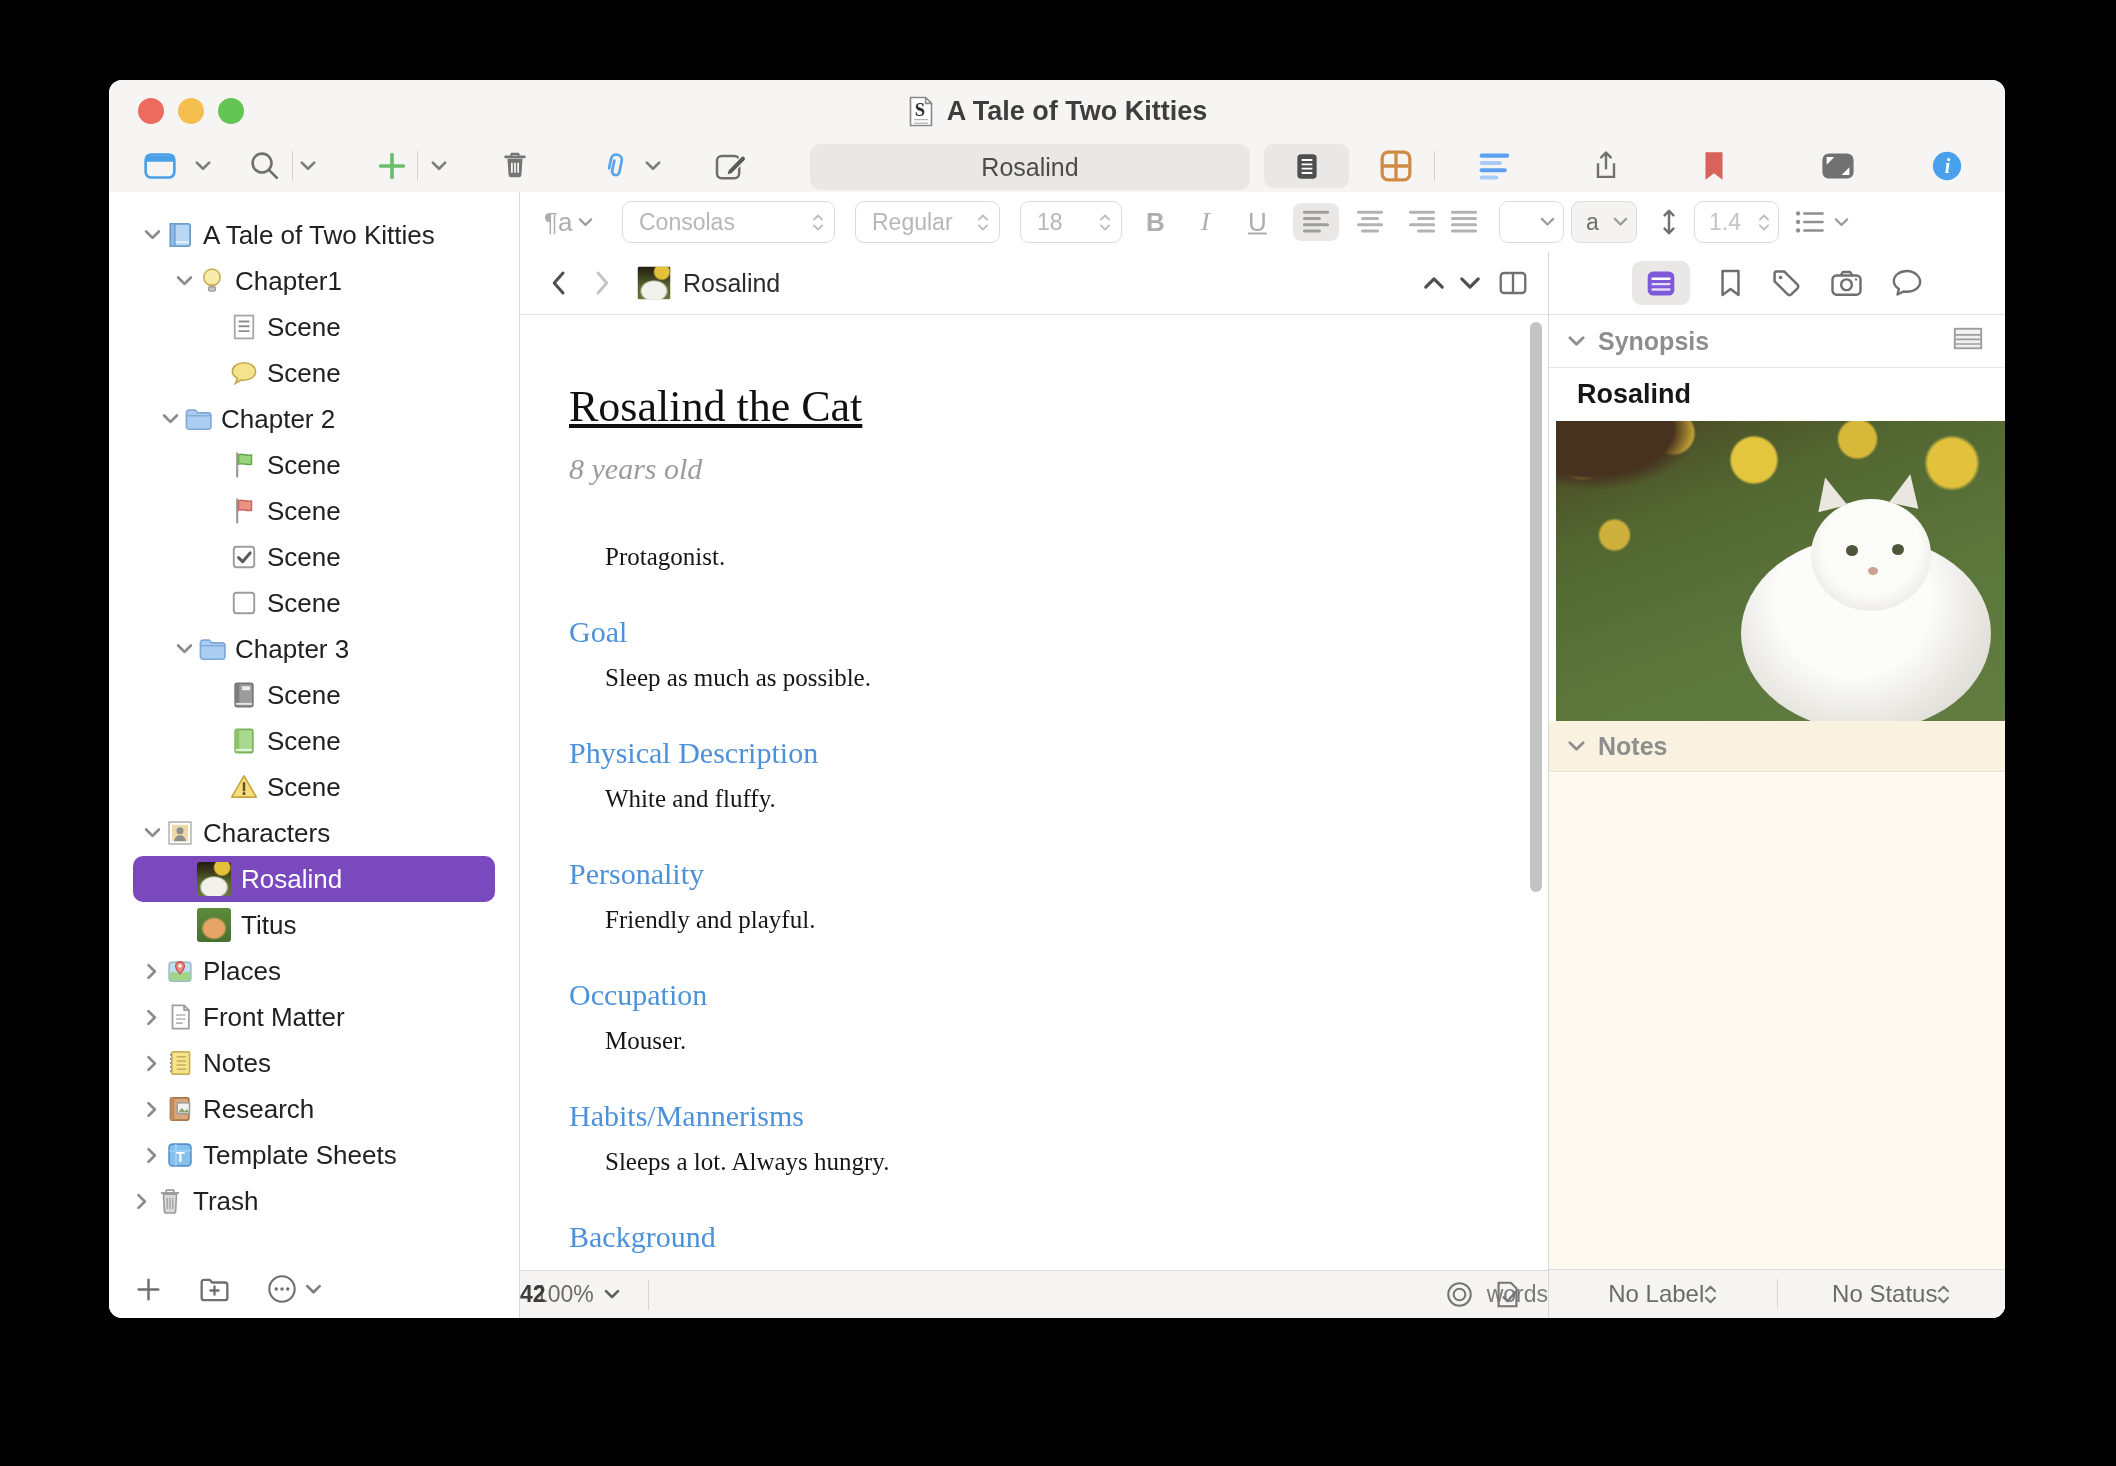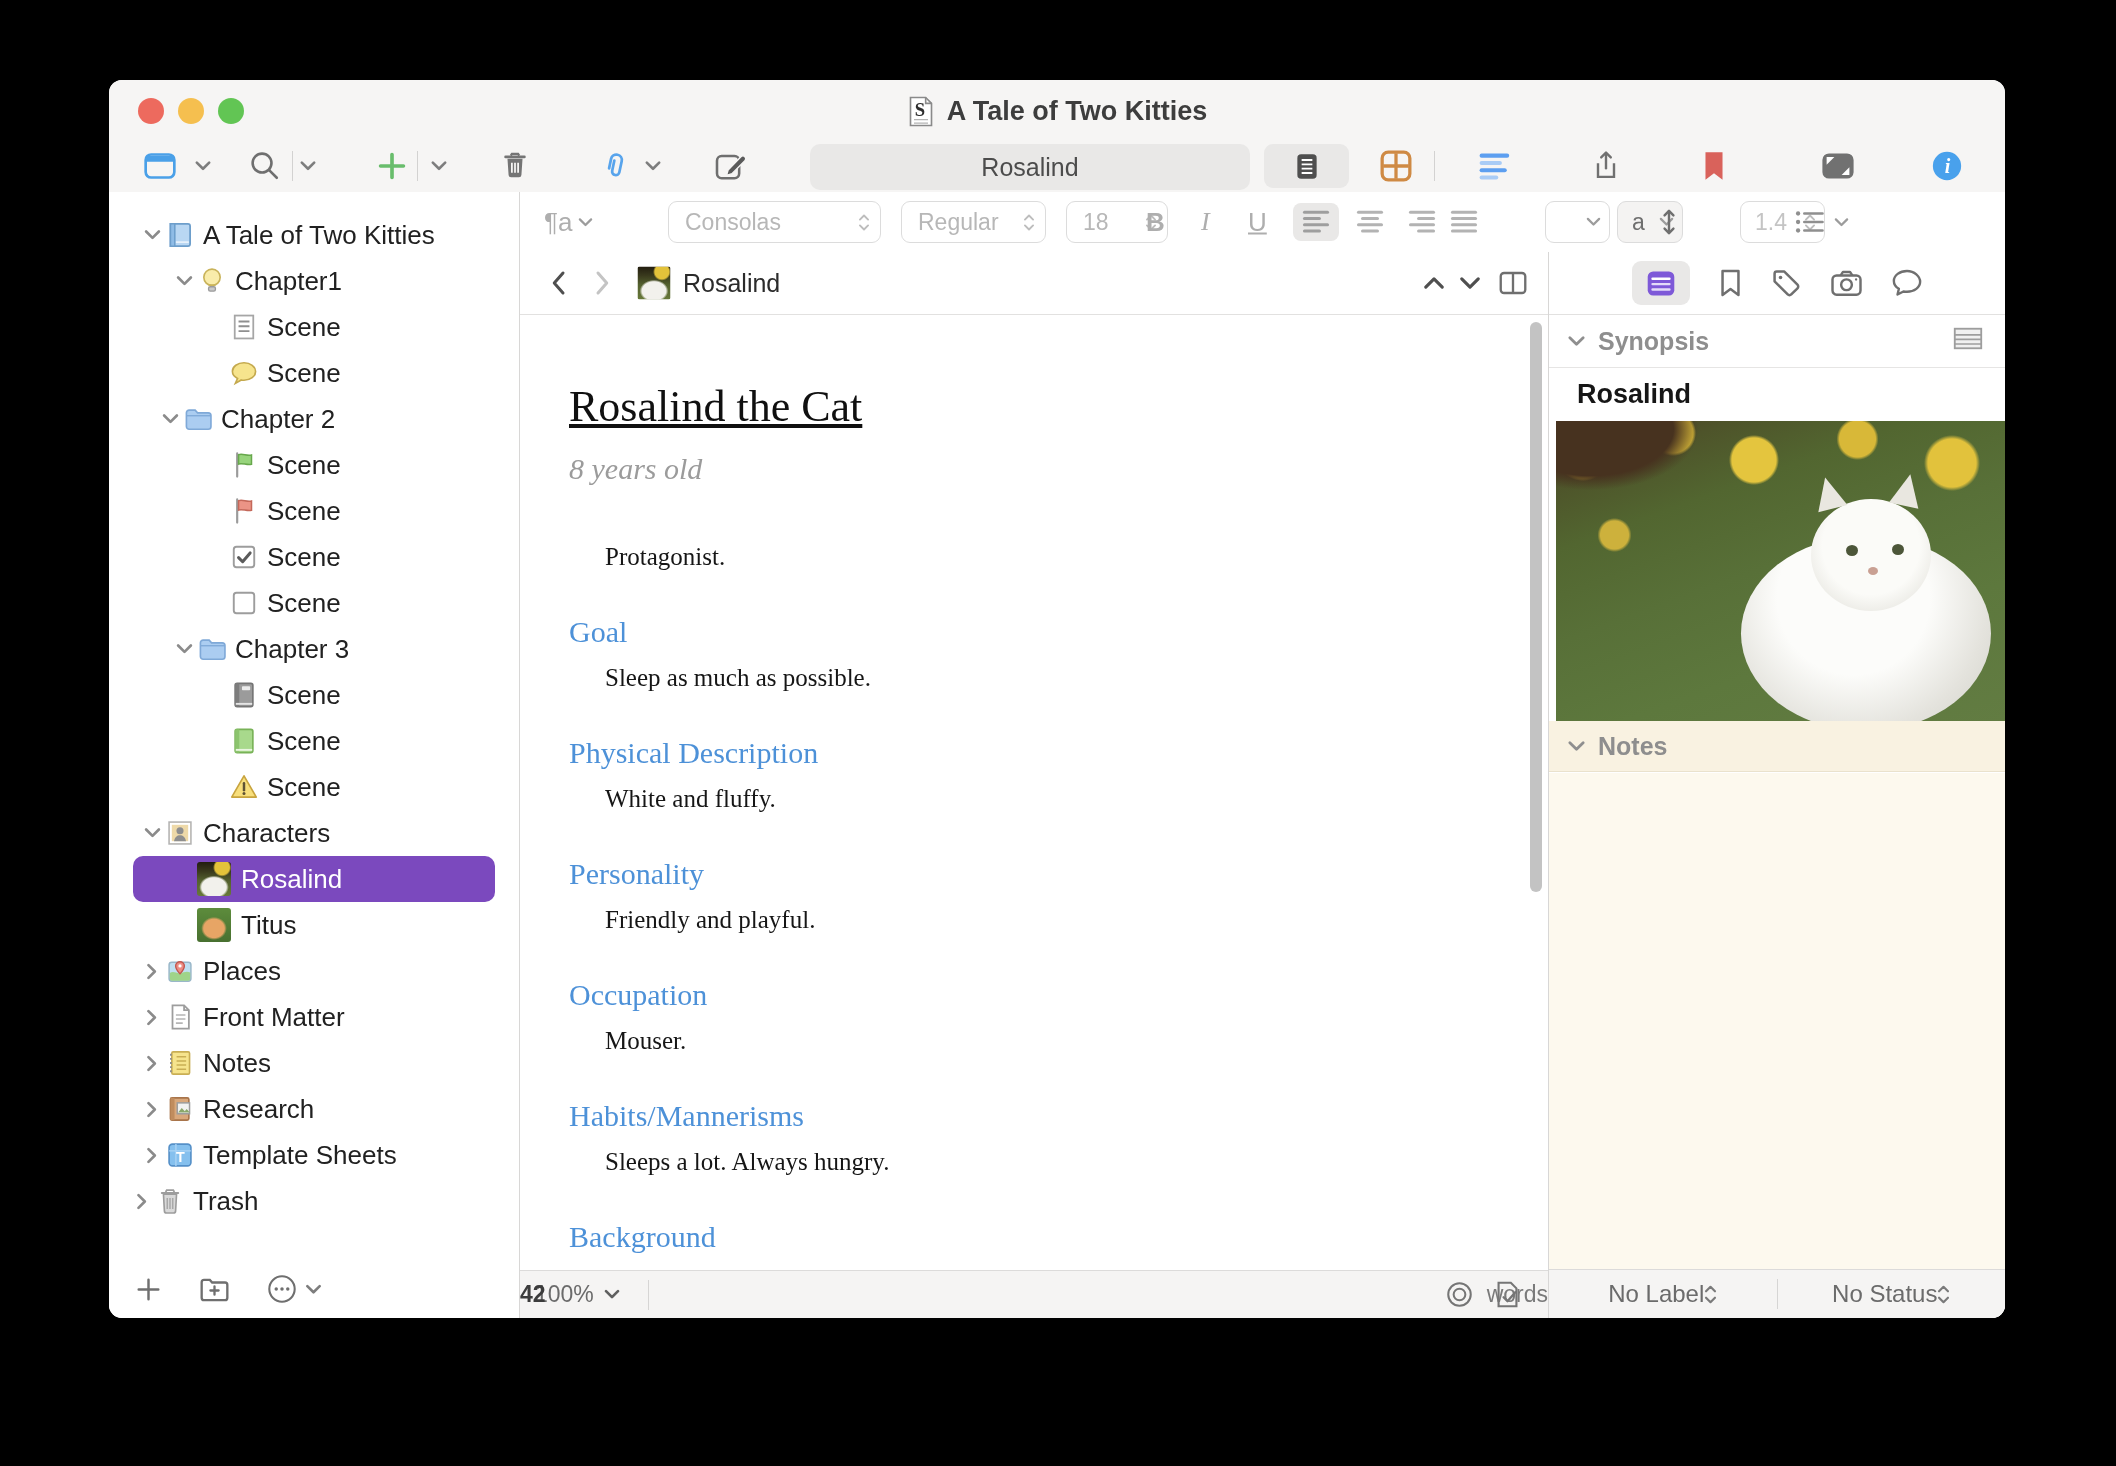--- a/index.html
+++ b/index.html
@@ -17,21 +17,21 @@
   .toolbar{position:absolute;left:0;top:60px;right:0;height:52px;background:#f6f5f4;border-bottom:1px solid #d8d7d6;}
   .ti{position:absolute;top:50%;transform:translate(-50%,-50%);display:flex;align-items:center;justify-content:center;}
   .tb-div{position:absolute;top:11px;width:1px;height:30px;background:#d3d2d1;}
   .search-field{position:absolute;left:701px;top:4px;width:436px;height:44px;background:#e9e8e7;border:none;
                 border-radius:10px;text-align:center;font-size:25px;color:#4c4c4c;font-family:"Liberation Sans",sans-serif;outline:none;}
   .view-pill{position:absolute;left:1155px;top:4px;width:85px;height:44px;background:#e9e8e7;border-radius:9px;display:flex;align-items:center;justify-content:center;}
   
   .formatbar{position:absolute;left:411px;top:112px;right:0;height:60px;background:#fff;border-bottom:1px solid #e2e1e0;}
   .fi{position:absolute;top:50%;transform:translateY(-50%);display:flex;align-items:center;}
   .f-box{height:42px;border:1.5px solid #dcdcdc;border-radius:9px;display:flex;align-items:center;
-         font-size:23px;color:#b7b7b7;box-sizing:border-box;padding:0 10px 0 16px;justify-content:space-between;margin-left:46px;}
+         font-size:23px;color:#b7b7b7;box-sizing:border-box;padding:0 10px 0 16px;justify-content:space-between;}
   .f-letter{font-size:26px;color:#aeaeae;}
   .align-pill{background:#e9e8e7;border-radius:8px;padding:6px 8px;}
   
   .binder{position:absolute;left:0;top:112px;width:411px;bottom:0;background:#fff;border-right:1px solid #d8d7d6;box-sizing:border-box;}
   .binder-list{position:absolute;left:0;top:20px;right:1px;}
   .b-row{height:46px;display:flex;align-items:center;font-size:26px;color:#212121;}
   .b-chev{width:26px;display:flex;align-items:center;justify-content:center;flex:none;}
   .b-icon{width:38px;display:flex;align-items:center;flex:none;}
   .b-label{white-space:nowrap;}
   .b-row.selected .b-label{color:#fff;font-weight:500;}

